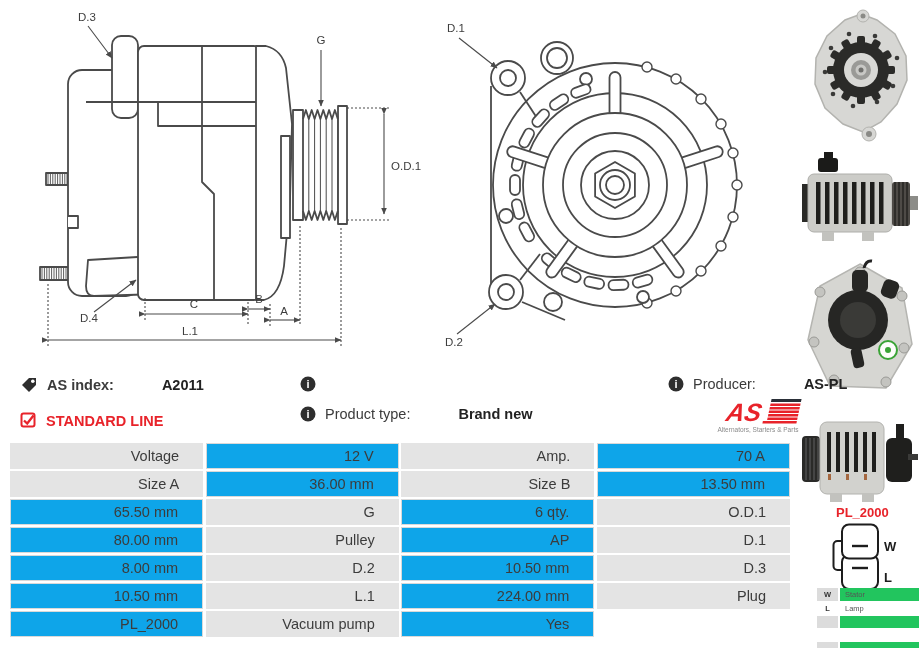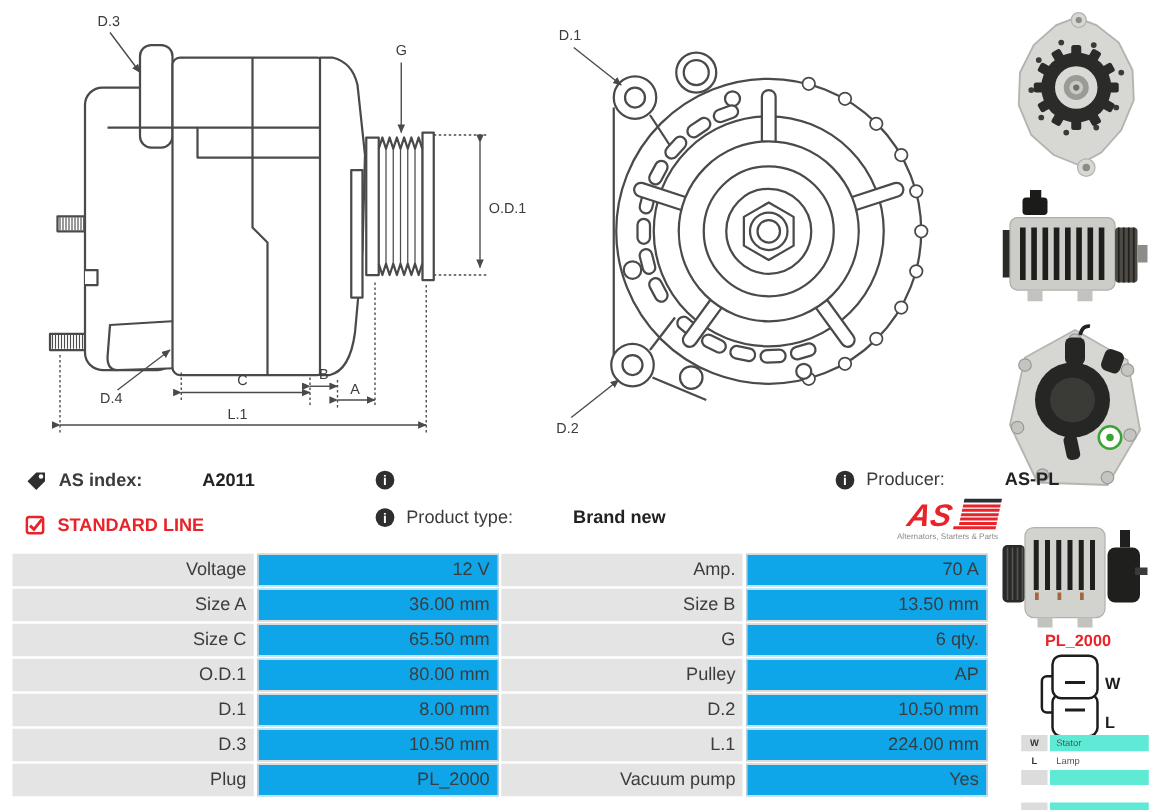--- a/index.html
+++ b/index.html
@@ -8,29 +8,29 @@
   svg text{font-family:"Liberation Sans",sans-serif;}
   .abs{position:absolute;}
   
   .info-item{position:absolute;display:flex;align-items:center;gap:9px;font-size:14.5px;color:#3b3b3b;white-space:nowrap;}
   .info-item b{color:#222;margin-left:39px;}
   .standard-line{color:var(--accent-red,#e8232a);font-weight:bold;}
   
   .spec-table{position:absolute;left:10px;top:443px;width:780px;display:grid;
               grid-template-columns:repeat(4,1fr);gap:2.5px;}
   .cell{box-sizing:border-box;height:25.5px;display:flex;align-items:center;justify-content:flex-end;
-        padding-right:6px;font-size:14.5px;color:var(--text-main,#3c3c3c);}
+        padding-right:24px;font-size:14.5px;color:var(--text-main,#3c3c3c);}
   .cell.label{background:var(--table-label-bg,#e4e4e4);}
   .cell.value{background:#0ea5e9;border:1px solid var(--table-border,#d9d9d9);}
   
   .pl2000{position:absolute;left:836px;top:505px;font-size:13px;font-weight:bold;color:var(--accent-red,#e8232a);}
   .plug-legend{position:absolute;left:817px;top:588px;width:102px;}
   .pl-row{display:grid;grid-template-columns:21px 79px;column-gap:2px;margin-bottom:1px;}
   .pl-key{background:#dcdcdc;font-size:7.5px;font-weight:bold;color:#333;text-align:center;padding:2px 0;min-height:8px;}
-  .pl-val{background:#5eead4;font-size:7.5px;color:#555;padding:2px 0 2px 5px;min-height:8px;}
+  .pl-val{background:#22c55e;font-size:7.5px;color:#555;padding:2px 0 2px 5px;min-height:8px;}
   .pl-row.white .pl-key,.pl-row.white .pl-val{background:#fff;}
 </style>
 </head>
 <body>
 
 <div class="page">
 
   <svg class="abs" style="left:38px;top:4px;" width="400" height="352" viewBox="0 0 400 352">
     <defs>
       <marker id="ah" markerWidth="9" markerHeight="8" refX="6.5" refY="3" orient="auto" markerUnits="userSpaceOnUse">
@@ -338,21 +338,20 @@
     <div class="cell label">Voltage</div>
     <div class="cell value">12 V</div>
     <div class="cell label">Amp.</div>
     <div class="cell value">70 A</div>
 
     <div class="cell label">Size A</div>
     <div class="cell value">36.00 mm</div>
     <div class="cell label">Size B</div>
     <div class="cell value">13.50 mm</div>
 
-    <div class="cell label">Size C</div>
     <div class="cell value">65.50 mm</div>
     <div class="cell label">G</div>
     <div class="cell value">6 qty.</div>
 
     <div class="cell label">O.D.1</div>
     <div class="cell value">80.00 mm</div>
     <div class="cell label">Pulley</div>
     <div class="cell value">AP</div>
 
     <div class="cell label">D.1</div>

